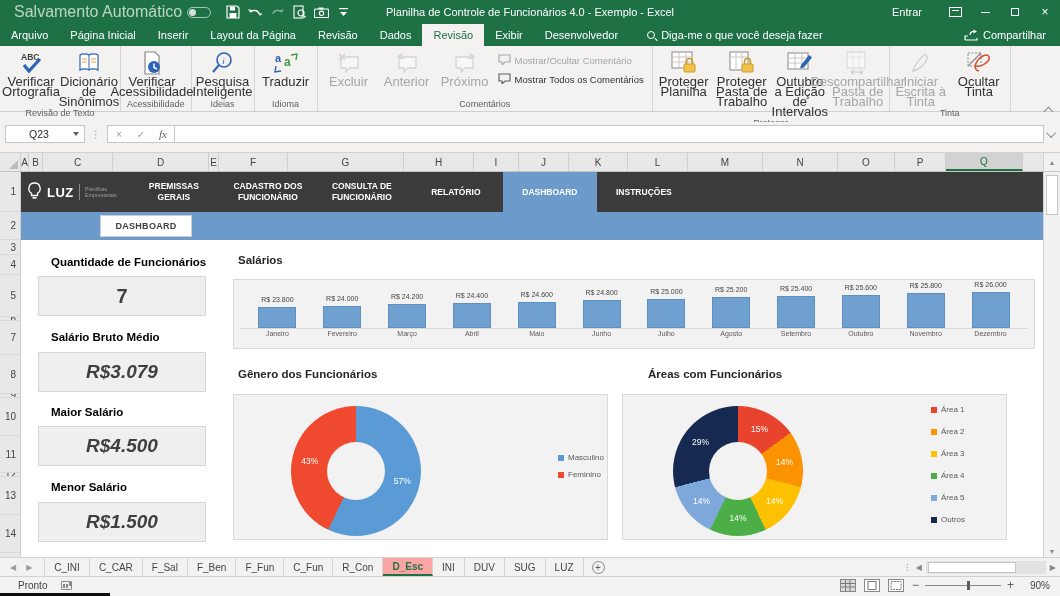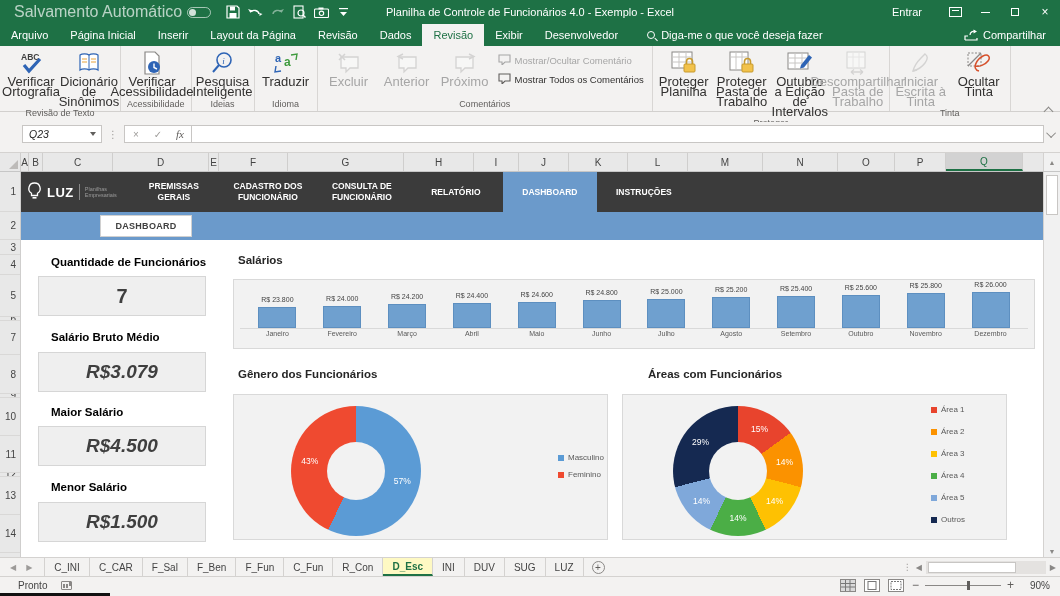--- a/index.html
+++ b/index.html
@@ -43,21 +43,21 @@
   .bigbtn .blabel { font-size:13px; line-height:10px; text-align:center; color:#323130; }
   .bigbtn.disabled .blabel { color:#a6a6a6; }
   .bigbtn.disabled .bicon { opacity:.4; filter:grayscale(1); }
   .stackcol { display:flex; flex-direction:column; justify-content:flex-start; gap:6px; padding:6px 6px 0 4px; }
   .stackitem { display:flex; align-items:center; gap:4px; font-size:9.5px; color:#323130; white-space:nowrap; }
   .stackitem.disabled { color:#a6a6a6; }
   .collapse-chev { position:absolute; right:8px; top:108px; width:7px; height:7px; border-left:1.5px solid #8a8886; border-top:1.5px solid #8a8886; transform:rotate(45deg); }
 
   
   .fbar { position:absolute; left:0; top:122px; width:1060px; height:24px; background:#f3f2f1; display:flex; align-items:center; }
-  .namebox { width:80px; height:18px; background:#fff; border:1px solid #c8c6c4; margin-left:22px; display:flex; align-items:center; font-size:10.5px; padding-left:6px;font-style:italic; }
+  .namebox { width:80px; height:18px; background:#fff; border:1px solid #c8c6c4; margin-left:5px; display:flex; align-items:center; font-size:10.5px; padding-left:23px; }
   .nb-arrow { margin-left:auto; margin-right:5px; width:0; height:0; border-left:3.5px solid transparent; border-right:3.5px solid transparent; border-top:4px solid #605e5c; }
   .fb-dots { color:#a19f9d; margin:0 6px; font-size:10px; }
   .fb-group { display:flex; align-items:center; height:18px; border:1px solid #c8c6c4; background:#fff; }
   .fb-btn { width:22px; text-align:center; color:#9d9b99; font-size:10px; }
   .fb-fx { font-family:"Liberation Serif",serif; font-style:italic; color:#605e5c; font-size:11px; }
   .fb-input { flex:1; height:18px; background:#fff; border:1px solid #c8c6c4; border-left:none; margin-right:16px; }
   .fb-caret { position:absolute; right:4px; width:7px; height:7px; border-left:1.5px solid #8a8886; border-bottom:1.5px solid #8a8886; transform:rotate(-45deg) translateY(-2px); }
 
   
   .colhdr { position:absolute; left:0; top:152px; width:1060px; height:20px; display:flex; background:#e8e8e8; border-top:1px solid #d4d2d0; border-bottom:1px solid #c6c6c6; }
@@ -111,21 +111,21 @@
   .dlabel { position:absolute; transform:translate(-50%,-50%); color:#fff; font-size:8.5px; }
   .legend { position:absolute; display:flex; flex-direction:column; }
   .leg-item { display:flex; align-items:center; gap:4px; font-size:8px; color:#595959; }
   .leg-sw { width:6px; height:6px; flex:none; }
 
   
   .sheetbar { position:absolute; left:0; top:557px; width:1060px; height:19px; background:#f3f2f1; border-top:1px solid #d4d2d0; display:flex; align-items:stretch; font-size:10px; }
   .snav { display:flex; align-items:center; gap:10px; padding:0 12px 0 10px; color:#9d9b99; font-size:8px; }
   .stab { display:flex; align-items:center; padding:0 9px; color:#444; border-right:1px solid #d4d2d0; cursor:default; }
   .stab:first-of-type { border-left:1px solid #d4d2d0; }
-  .stab.active { background:#fef9c3; color:#1E7145; font-weight:bold; border-bottom:2px solid #1E7145; }
+  .stab.active { background:#fca5a5; color:#1E7145; font-weight:bold; border-bottom:2px solid #1E7145; }
   .addsheet { width:13px; height:13px; border:1px solid #8a8886; border-radius:50%; display:flex; align-items:center; justify-content:center; color:#605e5c; font-size:10px; margin:auto 8px; line-height:11px; }
   .hscroll { margin-left:auto; display:flex; align-items:center; gap:4px; padding-right:4px; }
   .hdots { color:#a19f9d; font-size:9px; }
   .harrow { color:#8a8886; font-size:8px; }
   .htrack { width:120px; height:13px; background:#e4e2e0; position:relative; }
   .hthumb { position:absolute; left:2px; top:1px; width:88px; height:11px; background:#fff; border:1px solid #c8c6c4; }
 
   
   .statusbar { position:absolute; left:0; top:576px; width:1060px; height:17px; background:#f3f2f1; border-top:1px solid #d4d2d0; display:flex; align-items:center; font-size:10px; color:#444; }
   .status-left { margin-left:18px; display:flex; align-items:center; gap:14px; }

